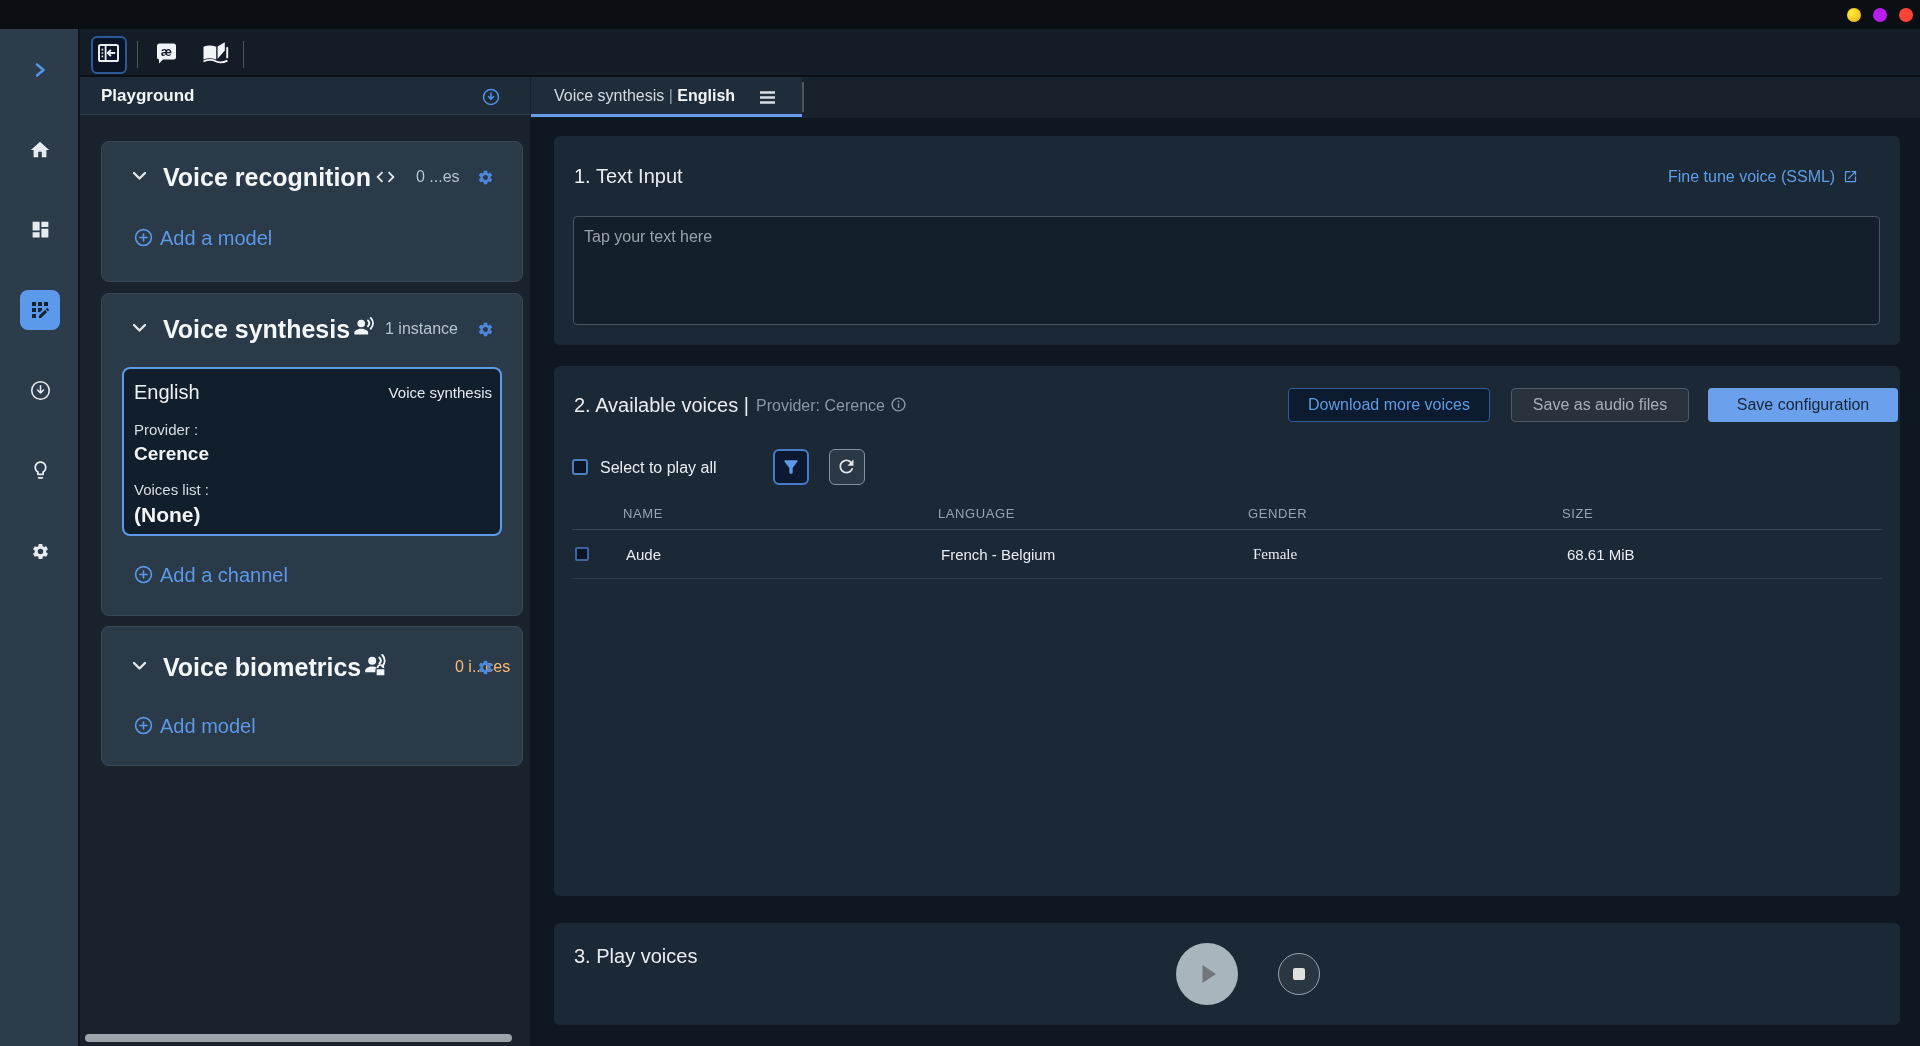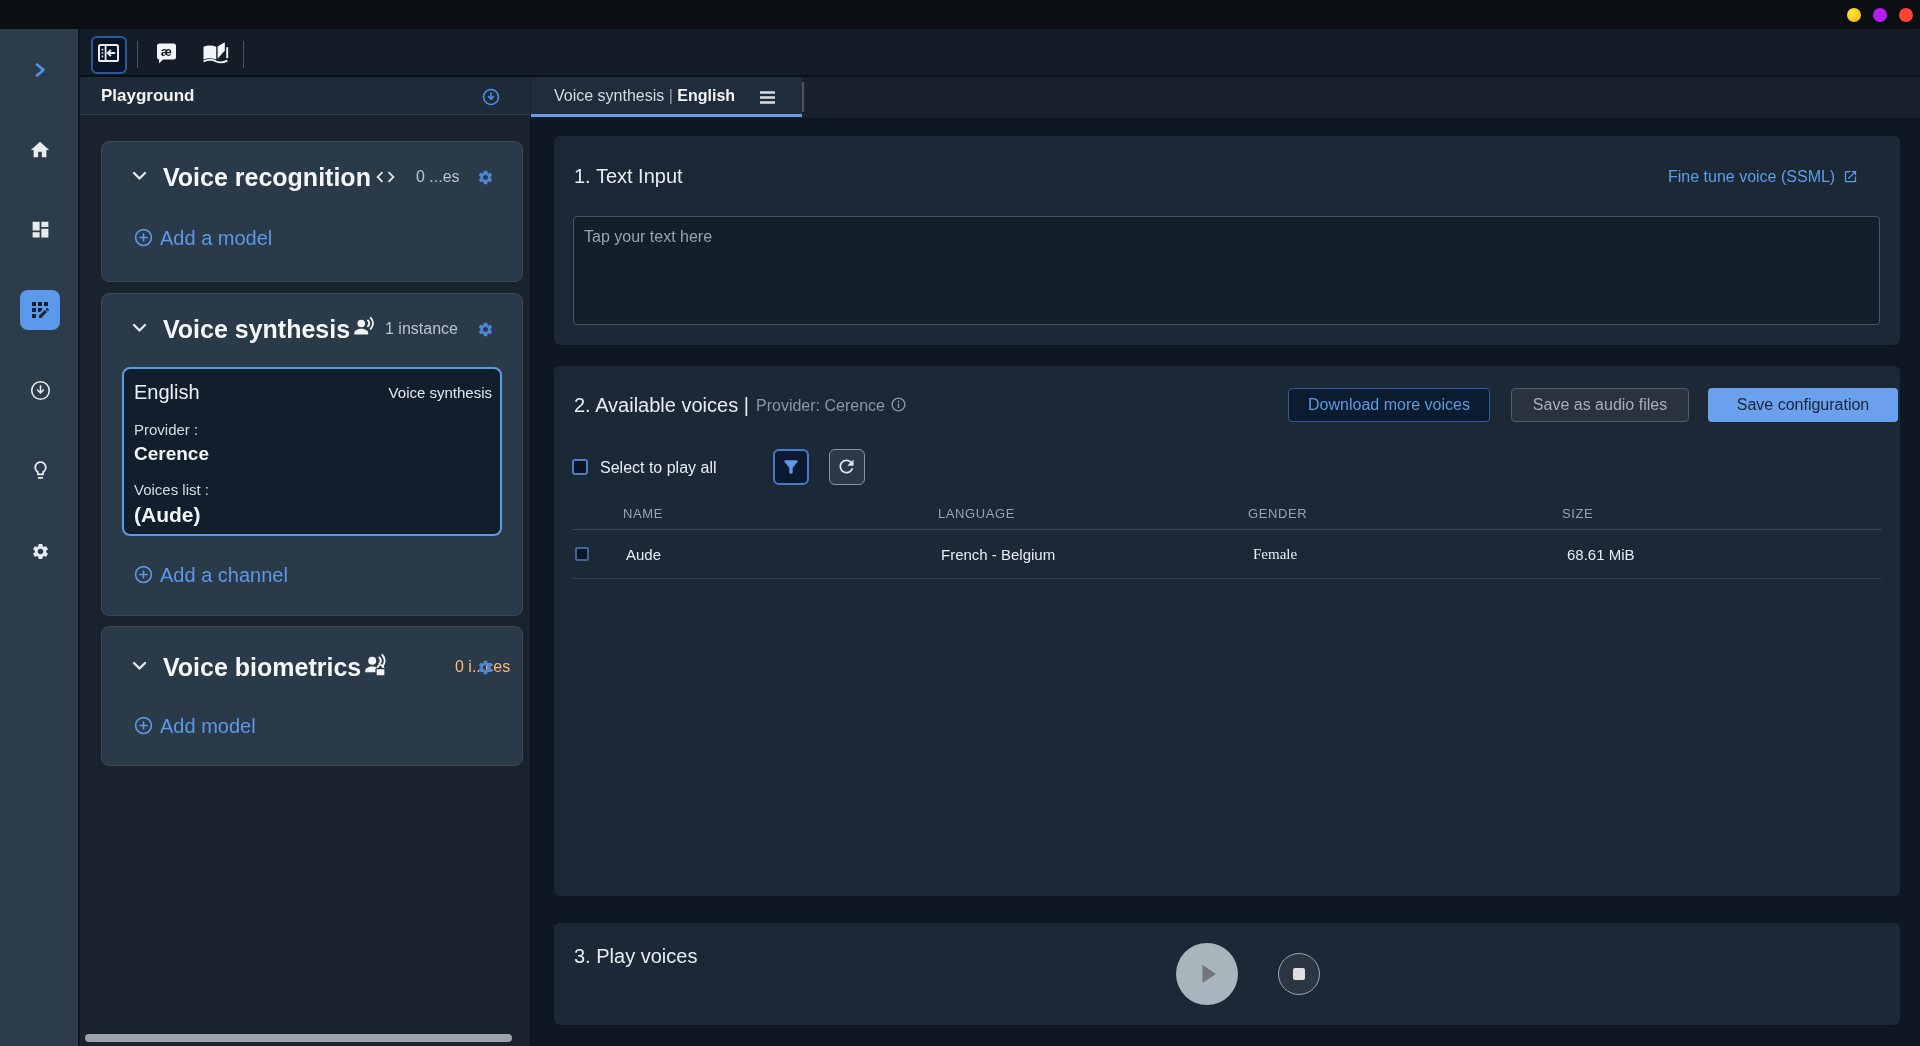--- a/index.html
+++ b/index.html
@@ -162,21 +162,21 @@
         <path d="M19.14 12.94c.04-.3.06-.61.06-.94 0-.32-.02-.64-.07-.94l2.03-1.58c.18-.14.23-.41.12-.61l-1.92-3.32c-.12-.22-.37-.29-.59-.22l-2.39.96c-.5-.38-1.03-.7-1.62-.94l-.36-2.54c-.04-.24-.24-.41-.48-.41h-3.84c-.24 0-.43.17-.47.41l-.36 2.54c-.59.24-1.13.57-1.62.94l-2.39-.96c-.22-.08-.47 0-.59.22L2.74 8.87c-.12.21-.08.47.12.61l2.03 1.58c-.05.3-.09.63-.09.94s.02.64.07.94l-2.03 1.58c-.18.14-.23.41-.12.61l1.92 3.32c.12.22.37.29.59.22l2.39-.96c.5.38 1.03.7 1.62.94l.36 2.54c.05.24.24.41.48.41h3.84c.24 0 .44-.17.47-.41l.36-2.54c.59-.24 1.13-.56 1.62-.94l2.39.96c.22.08.47 0 .59-.22l1.92-3.32c.12-.22.07-.47-.12-.61l-2.01-1.58zM12 15.6c-1.98 0-3.6-1.62-3.6-3.6s1.62-3.6 3.6-3.6 3.6 1.62 3.6 3.6-1.62 3.6-3.6 3.6z" fill="#4c86d8"></path>
       </svg>
   </div>
 
   <div class="abs" style="left:122px;top:367px;width:380px;height:169px;background:#111e2c;border:2px solid #5e99ea;border-radius:8px;"></div>
   <div class="abs" style="left:134px;top:380px;height:24px;line-height:24px;color:#eef2f5;font-size:20px;">English</div>
   <div class="abs" style="left:292px;top:383px;width:200px;height:19px;line-height:19px;color:#e3e9ee;font-size:15px;text-align:right;">Voice synthesis</div>
   <div class="abs" style="left:134px;top:421px;height:18px;line-height:18px;color:#d6dde2;font-size:15px;">Provider :</div>
   <div class="abs" style="left:134px;top:442px;height:23px;line-height:23px;color:#f2f5f7;font-size:19px;font-weight:bold;">Cerence</div>
   <div class="abs" style="left:134px;top:481px;height:18px;line-height:18px;color:#d6dde2;font-size:15px;">Voices list :</div>
-  <div class="abs" style="left:134px;top:502px;height:25px;line-height:25px;color:#f2f5f7;font-size:21px;font-weight:bold;">(Aude)</div>
+  <div class="abs" style="left:134px;top:502px;height:25px;line-height:25px;color:#f2f5f7;font-size:21px;font-weight:bold;">(None)</div>
   <div class="abs" style="left:134px;top:565px;">
     <svg width="19" height="19" viewBox="0 0 24 24">
         <circle cx="12" cy="12" r="10" fill="none" stroke="#5b99e8" stroke-width="2"></circle>
         <path d="M12 7.5v9M7.5 12h9" stroke="#5b99e8" stroke-width="2" stroke-linecap="round"></path>
       </svg>
   </div>
   <div class="abs" style="left:160px;top:563px;height:24px;line-height:24px;color:#5b99e8;font-size:20px;">Add a channel</div>
 
   <div class="abs" style="left:101px;top:626px;width:422px;height:140px;background:#2b3a49;border:1px solid #3a4856;border-radius:8px;"></div>
   <div class="abs" style="left:132px;top:660px;">

